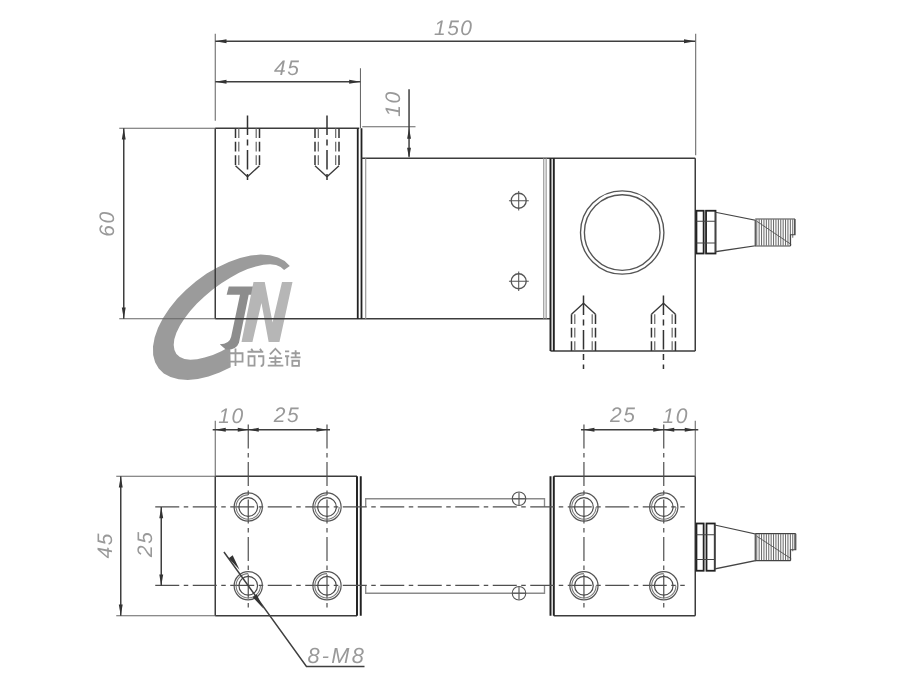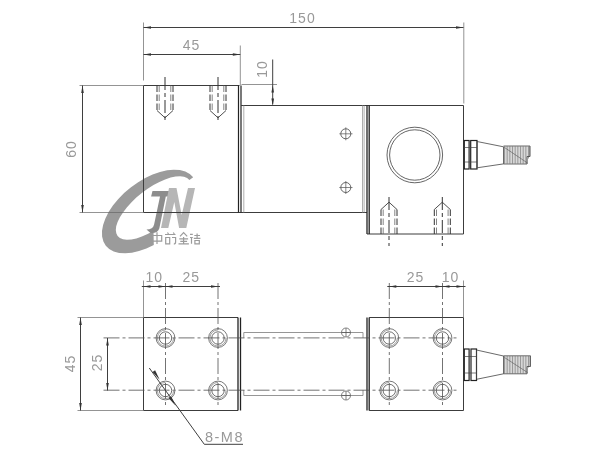--- a/index.html
+++ b/index.html
@@ -1,16 +1,16 @@
 <!DOCTYPE html>
 <html><head>
 <meta charset="utf-8">
 <style>
   html,body{margin:0;padding:0;background:#ffffff;}
-  #page{width:600px;height:450px;position:relative;background:#fff;overflow:hidden;}
+  #page{width:600px;height:450px;position:relative;background:#fff;overflow:hidden;font-style:italic;}
   svg{position:absolute;top:0;left:0;}
   text{font-family:"Liberation Sans", sans-serif;}
 </style>
 </head>
 <body>
 
 <div id="page">
 <svg width="600" height="450" viewBox="0 0 600 450">
 <g transform="translate(0.5,0.5)">
 

